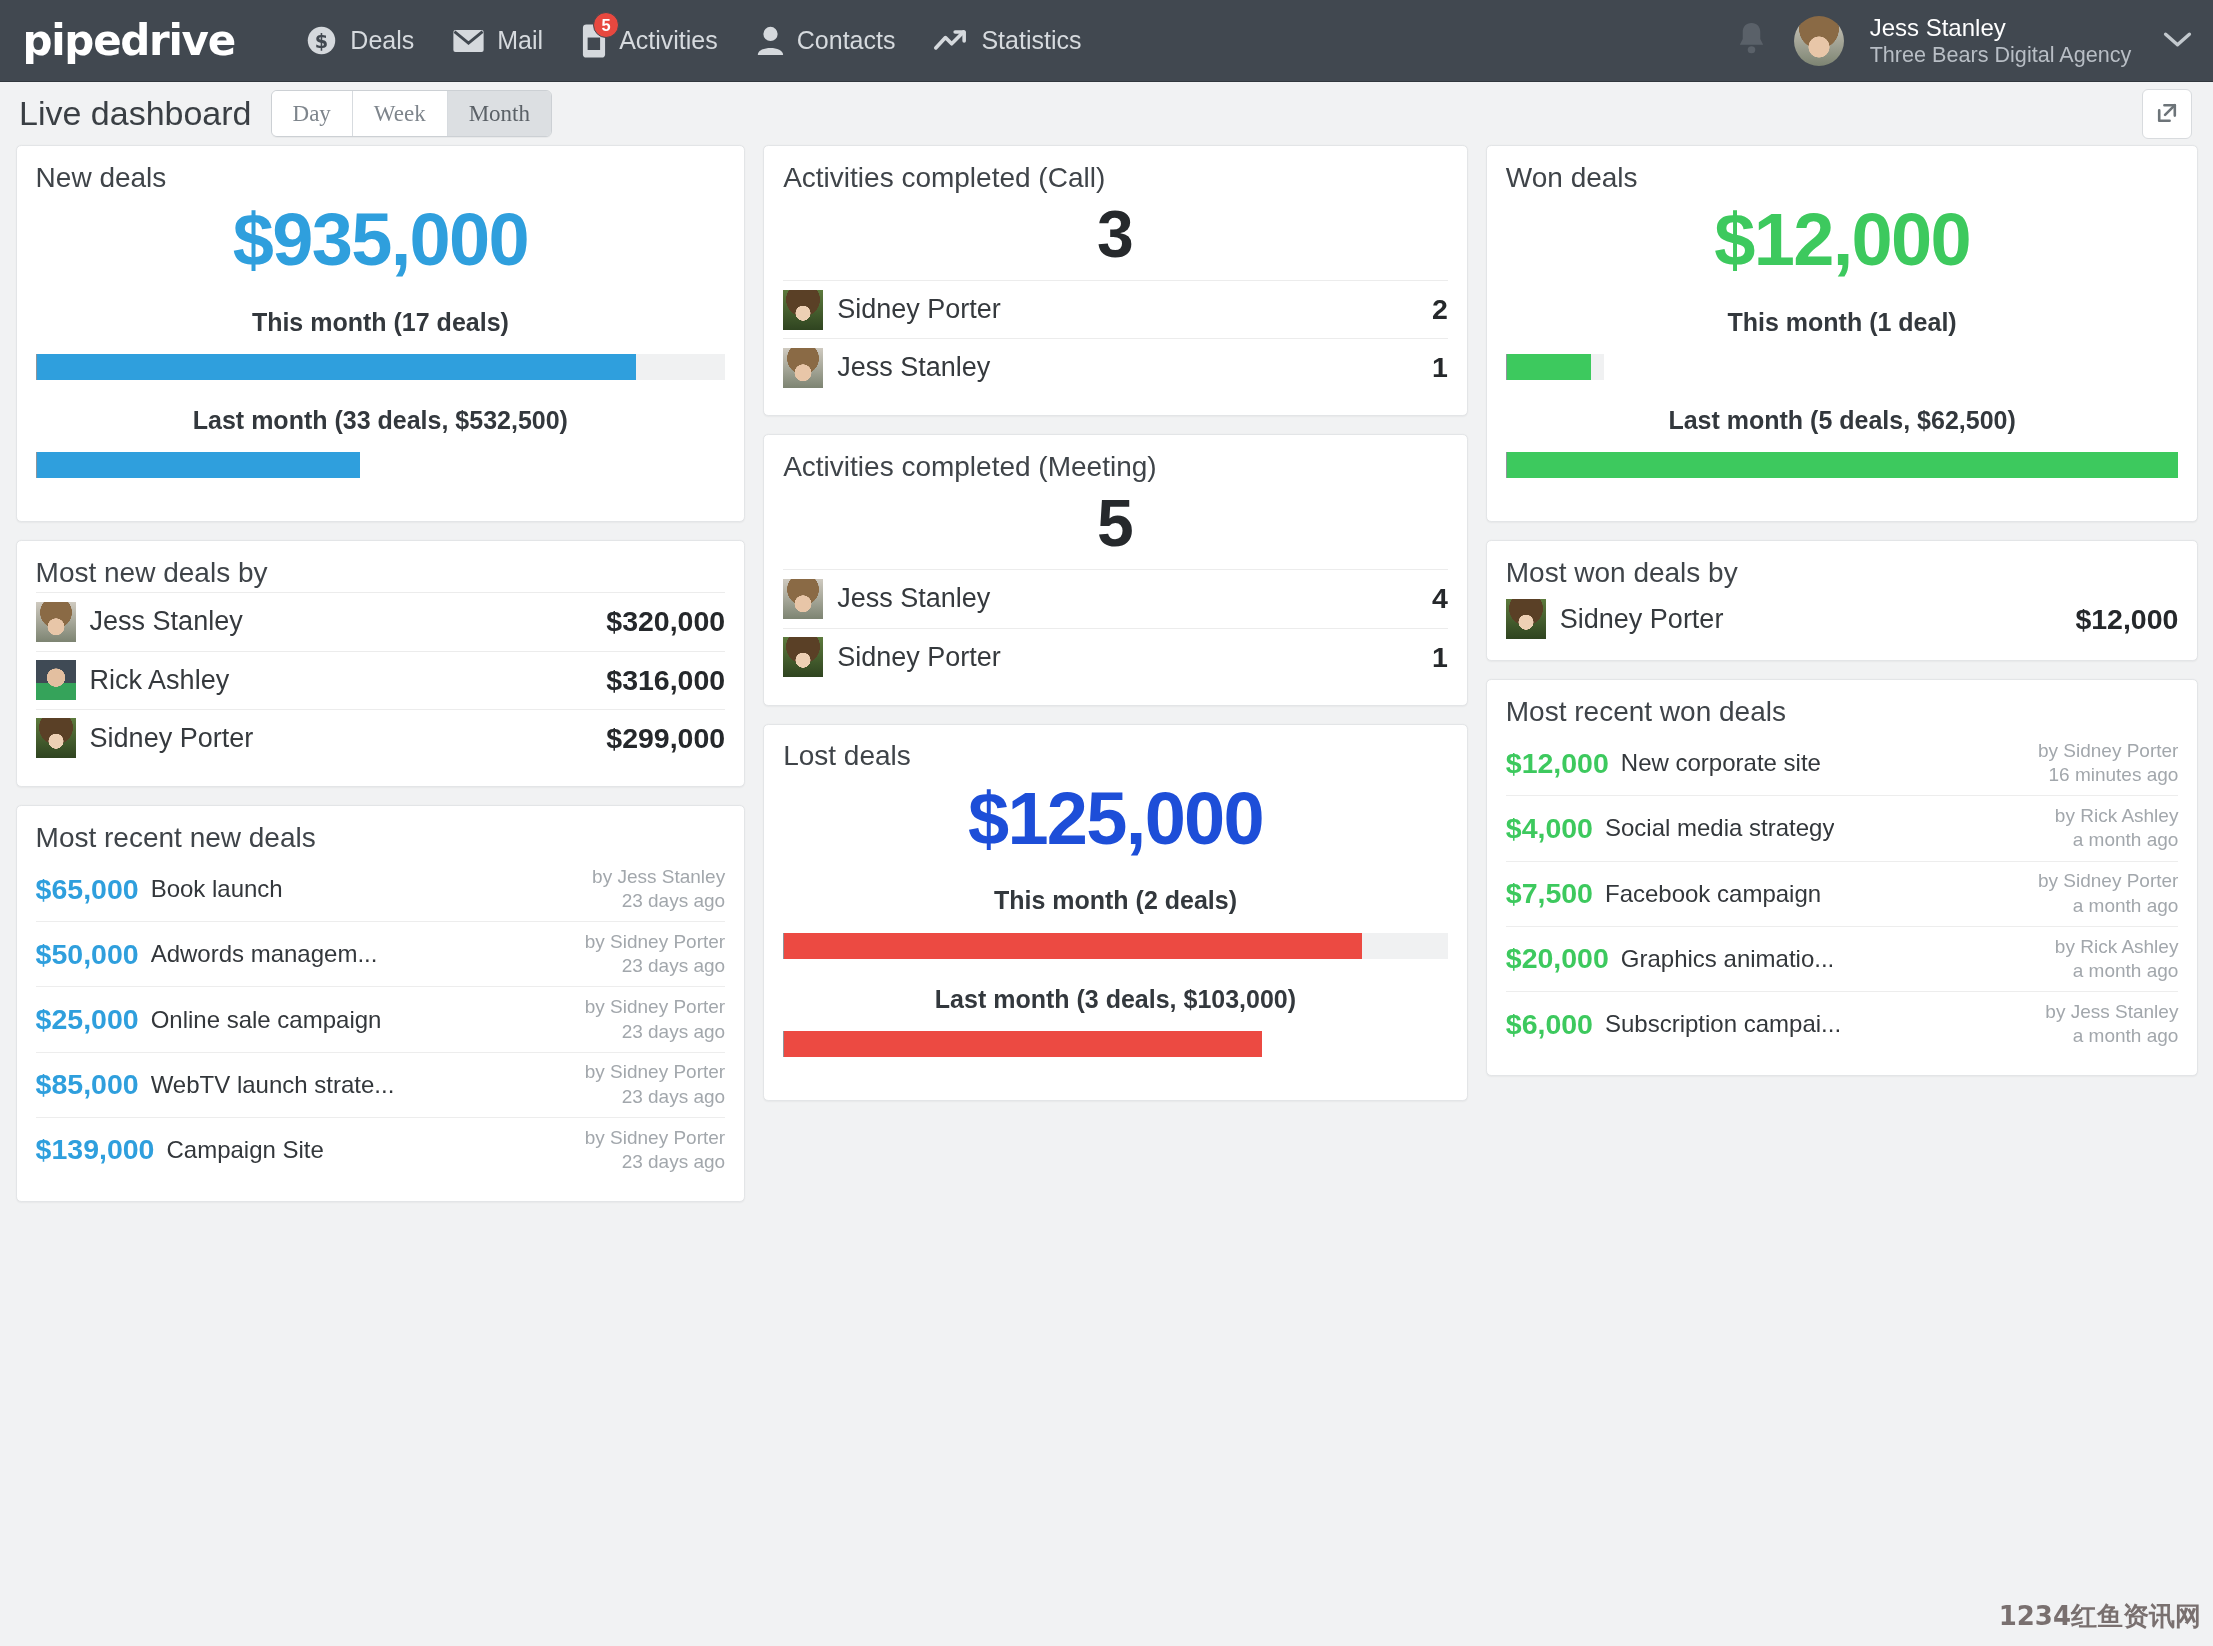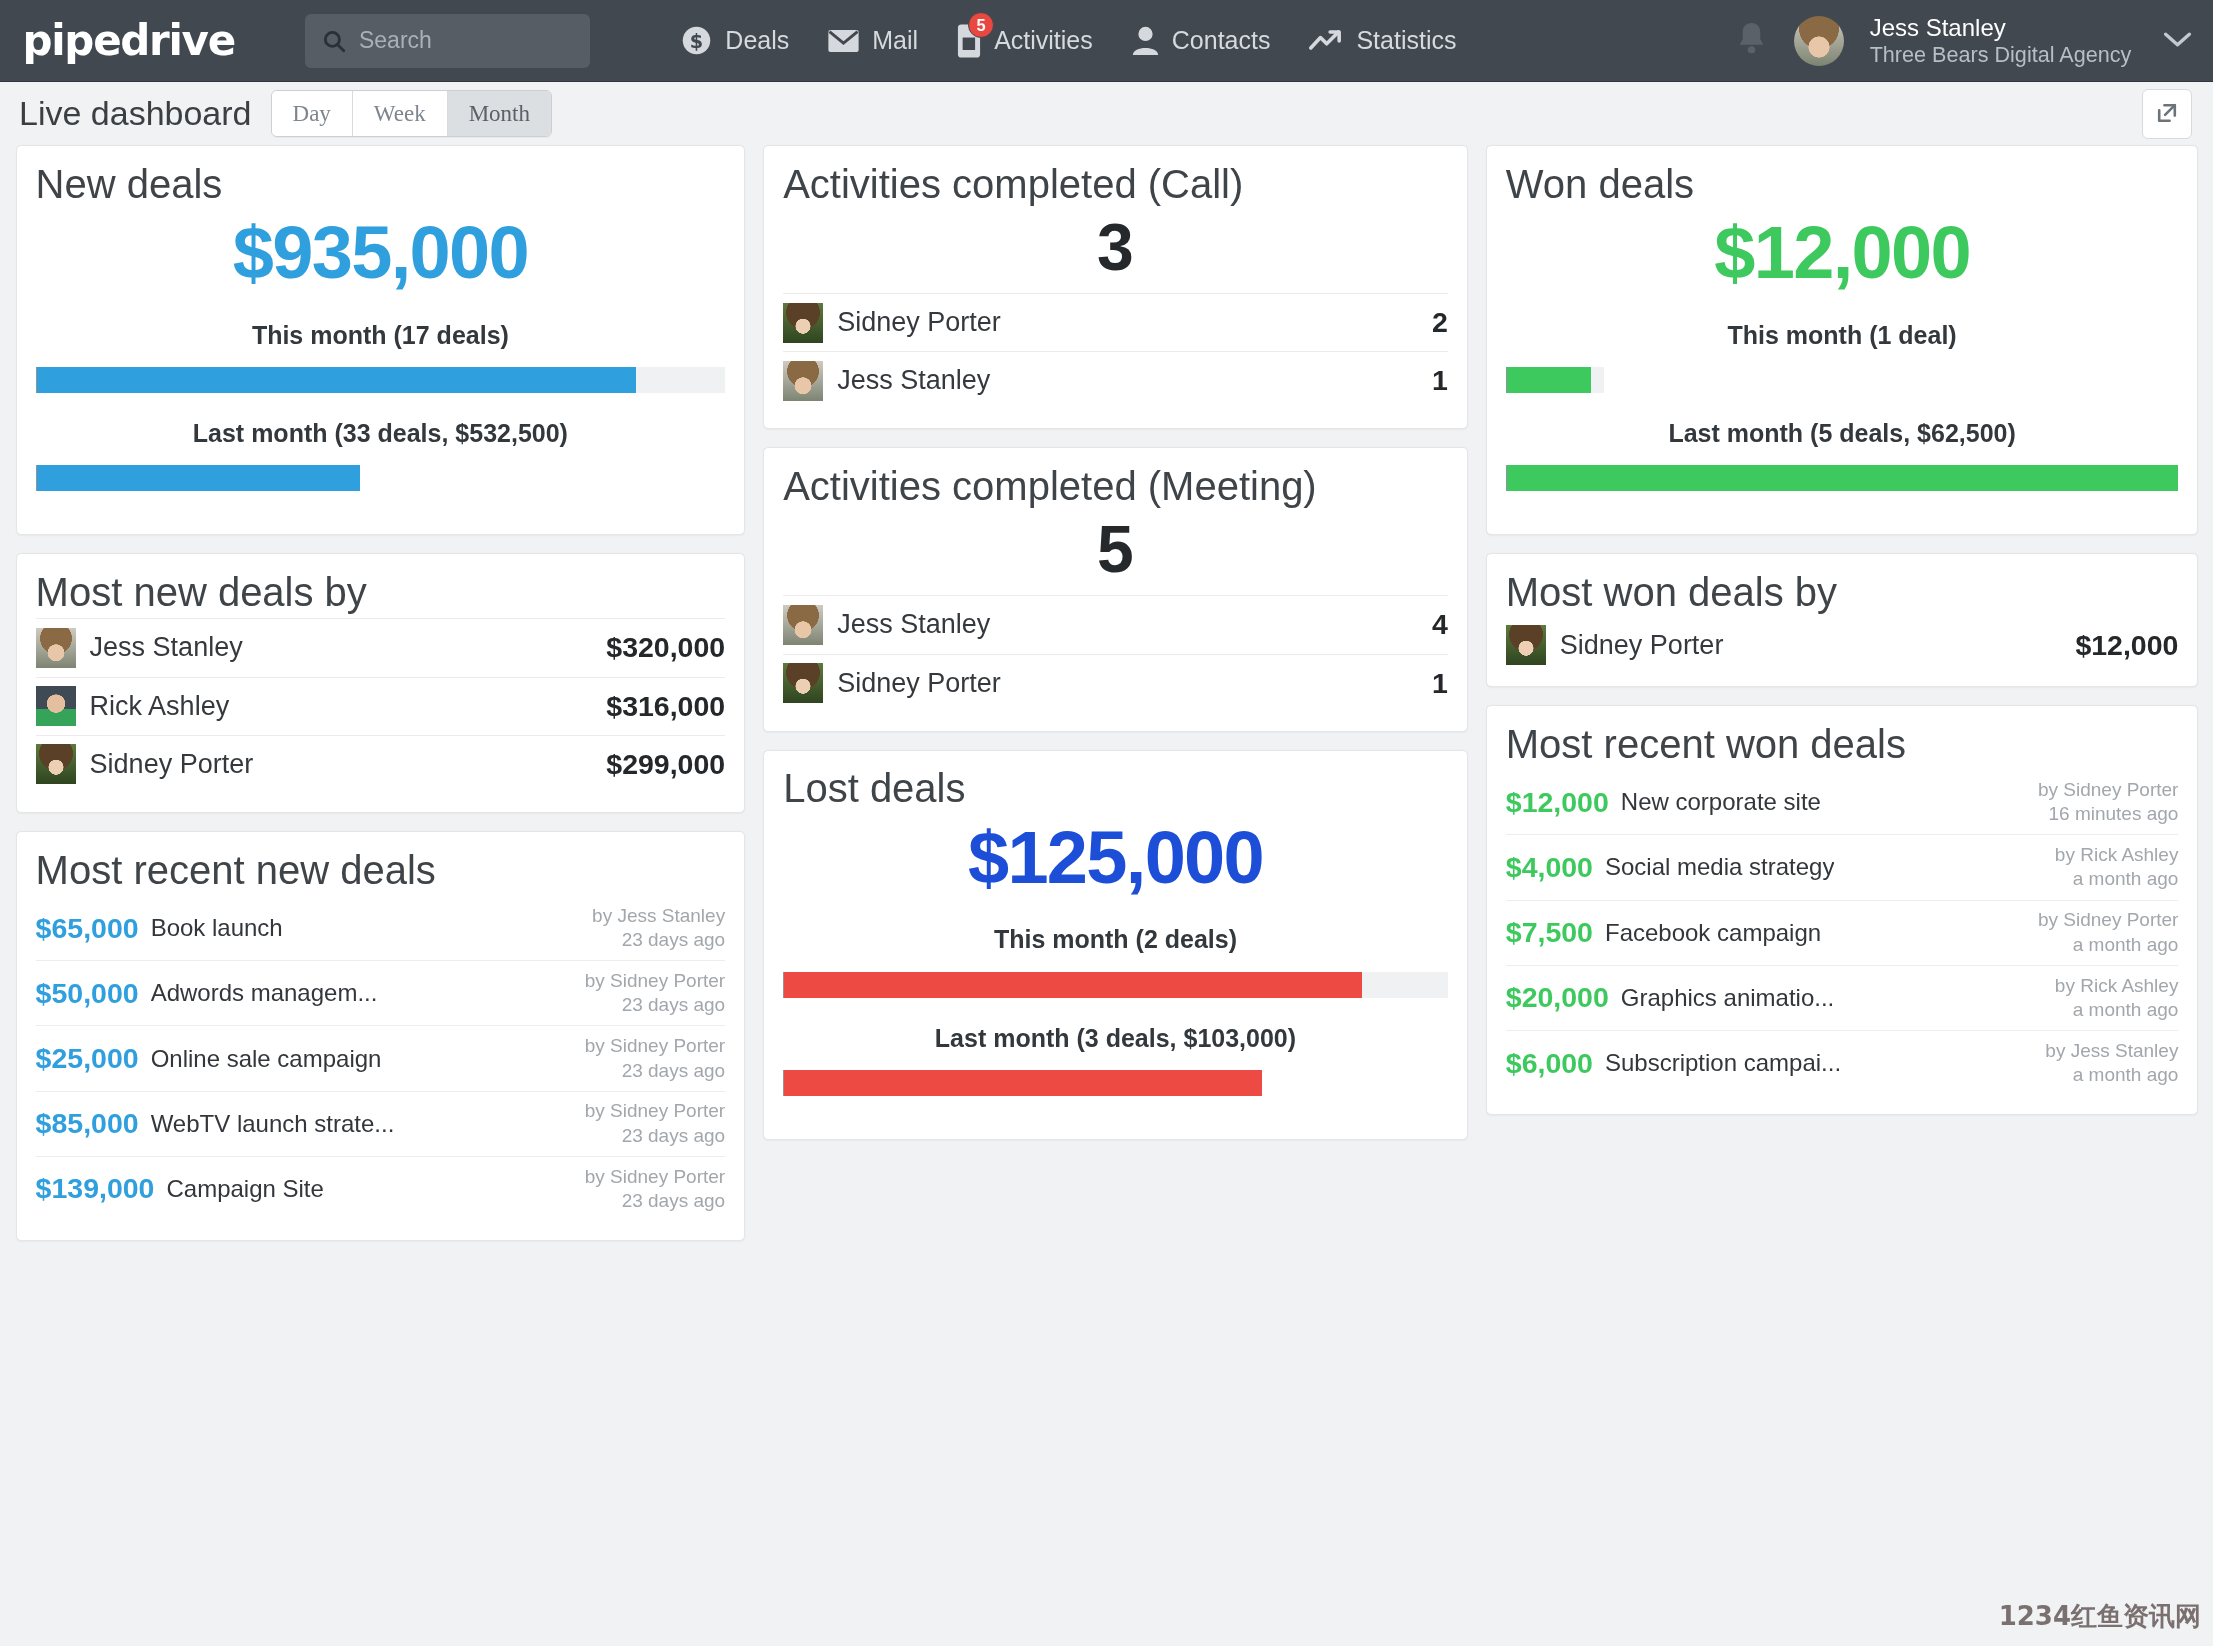--- a/index.html
+++ b/index.html
@@ -73,21 +73,21 @@
   .grid{ display:flex; gap:18px; padding:0 15.6px; align-items:flex-start; }
   .col{ display:flex; flex-direction:column; gap:18px; }
   .col1{ width:732px; }
   .col2{ width:707px; }
   .col3{ width:715px; }
 
   .card{
     background:#fff; border:0.9px solid #e3e5e7; border-radius:5.2px;
     box-shadow:0 0.9px 1.7px rgba(0,0,0,.045); padding:15.6px 19px 19px 19px;
   }
-  .cardtitle{ font-size:40px; color:#3f4449; font-weight:400; margin-bottom:3.5px; }
+  .cardtitle{ font-size:28px; color:#3f4449; font-weight:400; margin-bottom:3.5px; }
 
   
   .bigval{ font-size:74px; font-weight:700; text-align:center; line-height:1.12;
            letter-spacing:-1.7px; margin-top:5.2px; }
   .blue{ color:#2f9fdd; } .green{ color:#3dc95e; } .red{ color:#1d4ed8; }
   .sublabel{ text-align:center; font-size:25px; font-weight:700; color:#33383d; margin-top:26px; }
 
   .track{ height:26px; background:#f0f1f2; margin-top:17.3px; position:relative;
           border-left:1.7px solid #8e959b; }
   .fill{ height:26px; }
@@ -135,29 +135,20 @@
   .face-r{ background:
       radial-gradient(circle at 50% 44%, #e3bfa0 0 30%, transparent 31%),
       linear-gradient(#3f4a55 0 58%, #35a35a 58% 100%); }
 </style>
 </head>
 <body>
 
 <div class="topbar">
   <div class="logo">pipedrive</div>
 
-  <div class="searchbox">
-    <span class="mag">
-      <svg width="26" height="26" viewBox="0 0 24 24" fill="none" stroke="#2b3036" stroke-width="2.6">
-        <circle cx="10.5" cy="10.5" r="6.5"></circle>
-          <line x1="15.4" y1="15.4" x2="21" y2="21" stroke-linecap="round"></line>
-      </svg>
-    </span>
-    <input type="text" placeholder="Search" style="">
-  </div>
 
   <div class="nav">
 
     <div class="navitem">
       <span class="navicon">
         <svg width="33" height="33" viewBox="0 0 24 24">
           <circle cx="12" cy="12" r="10" fill="#d5d9dd"></circle>
           <text x="12" y="17.4" font-size="14" font-weight="bold" text-anchor="middle" fill="#414850" font-family="DejaVu Sans">$</text>
         </svg>
       </span>

